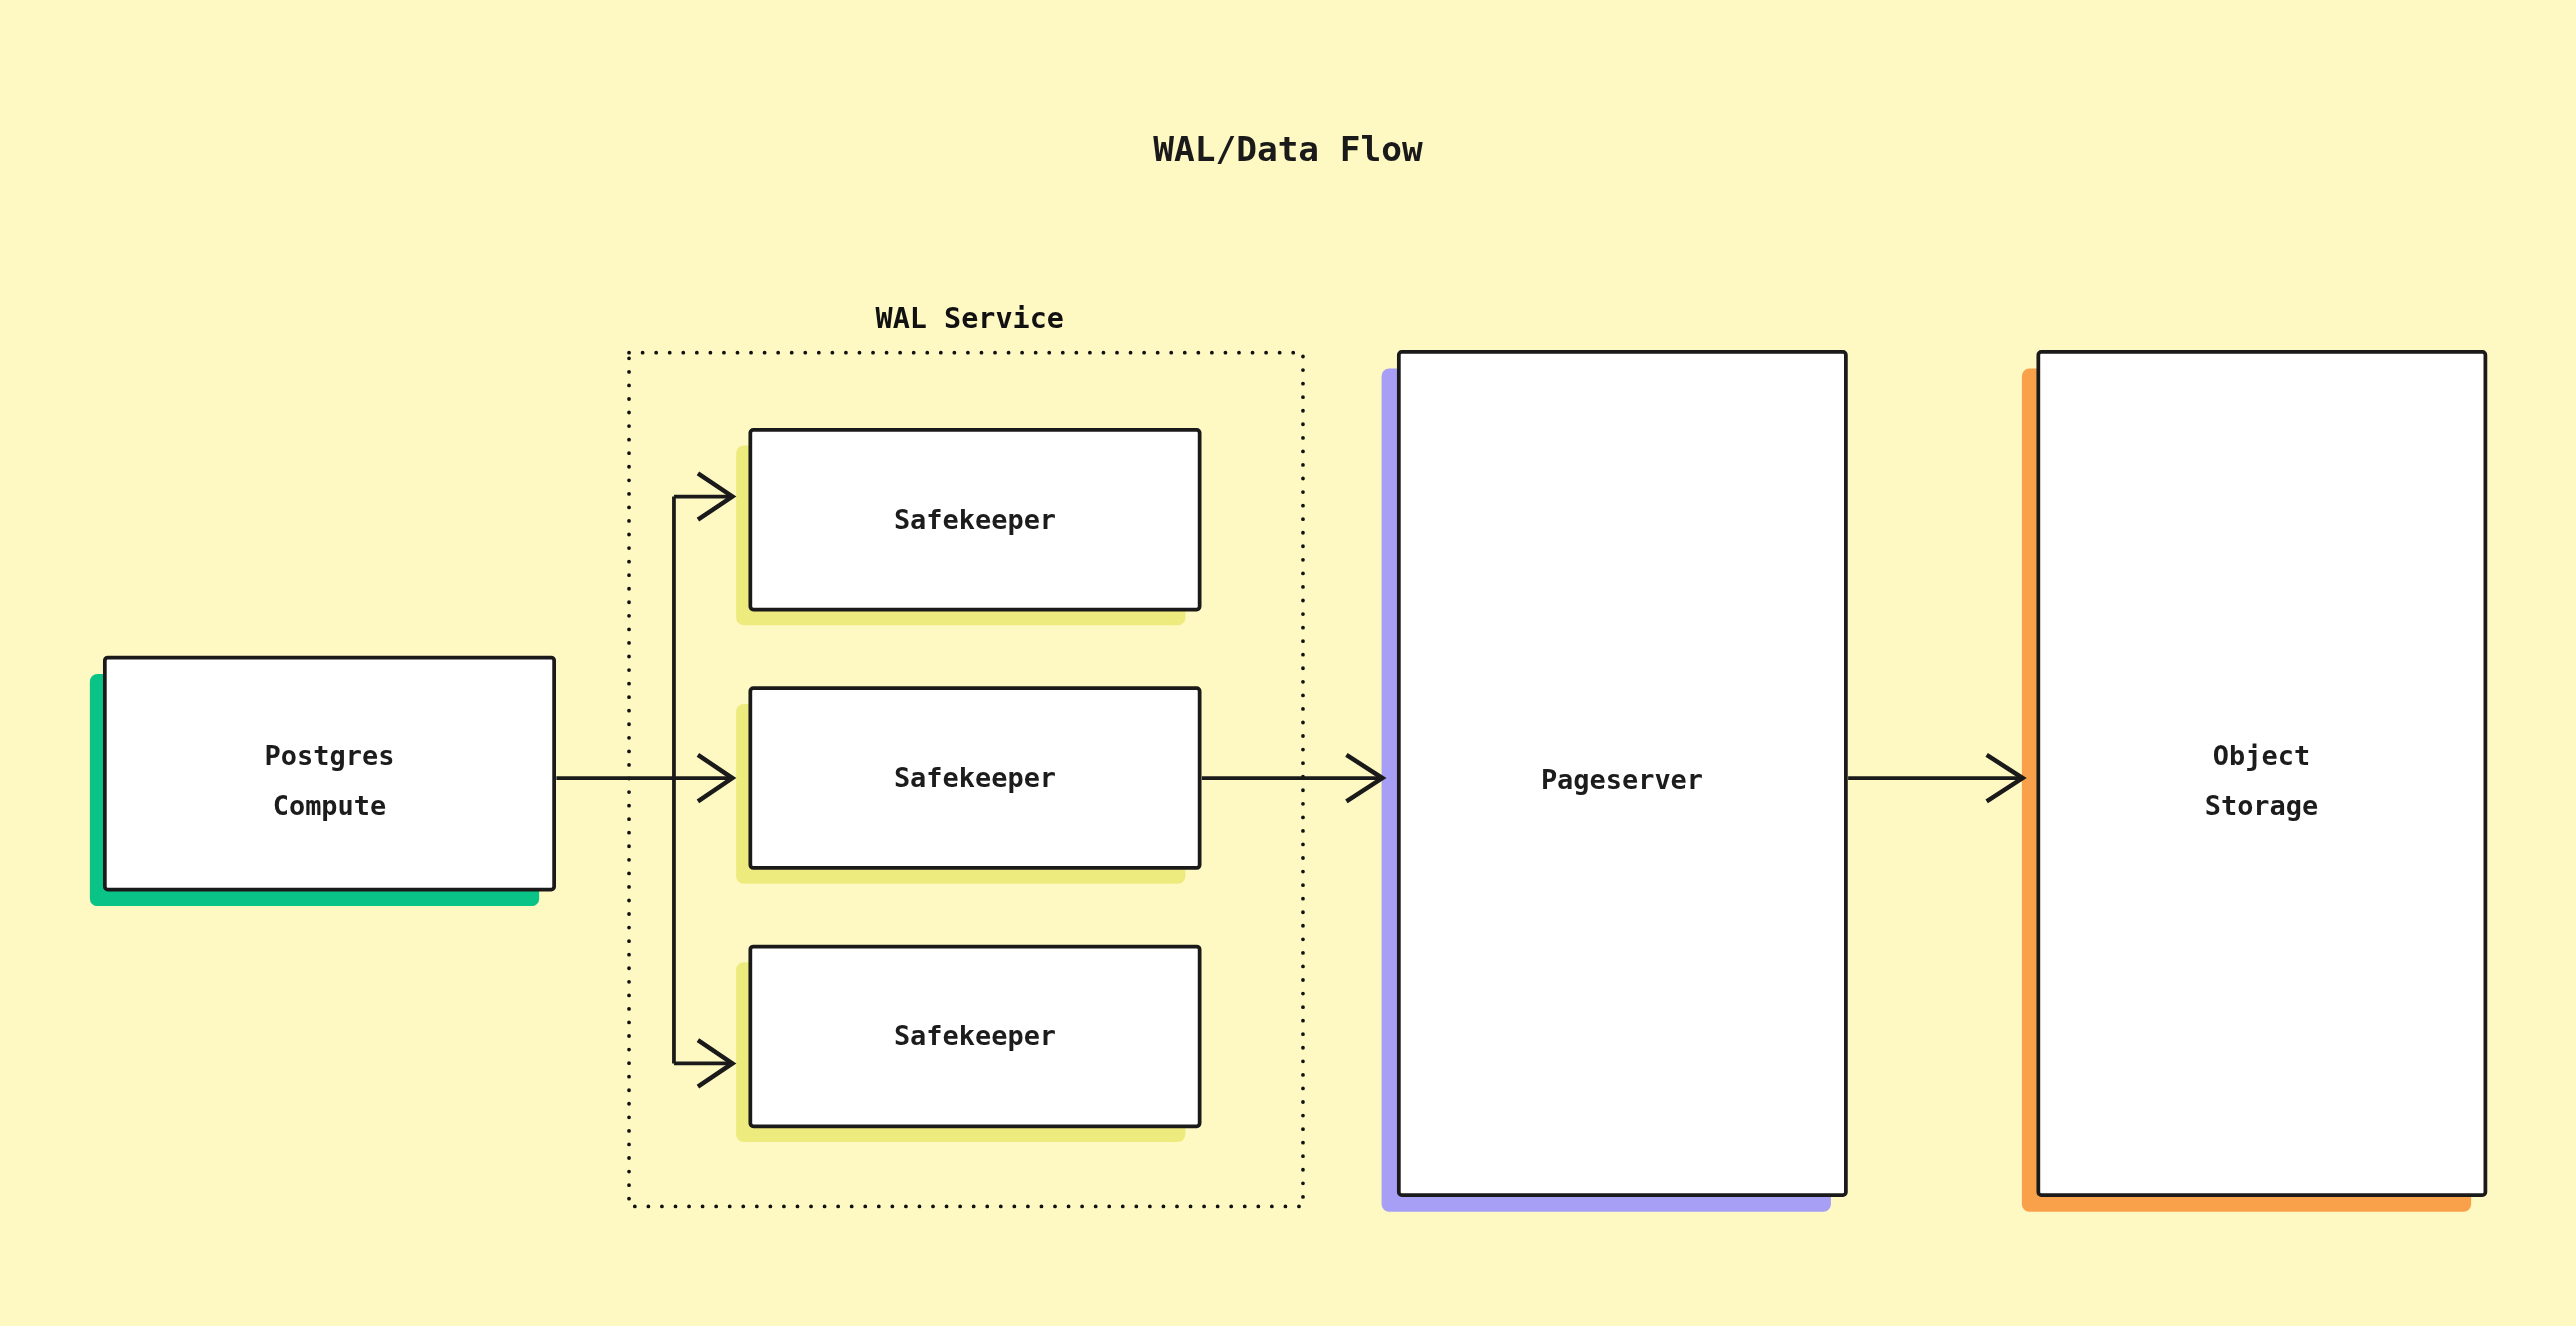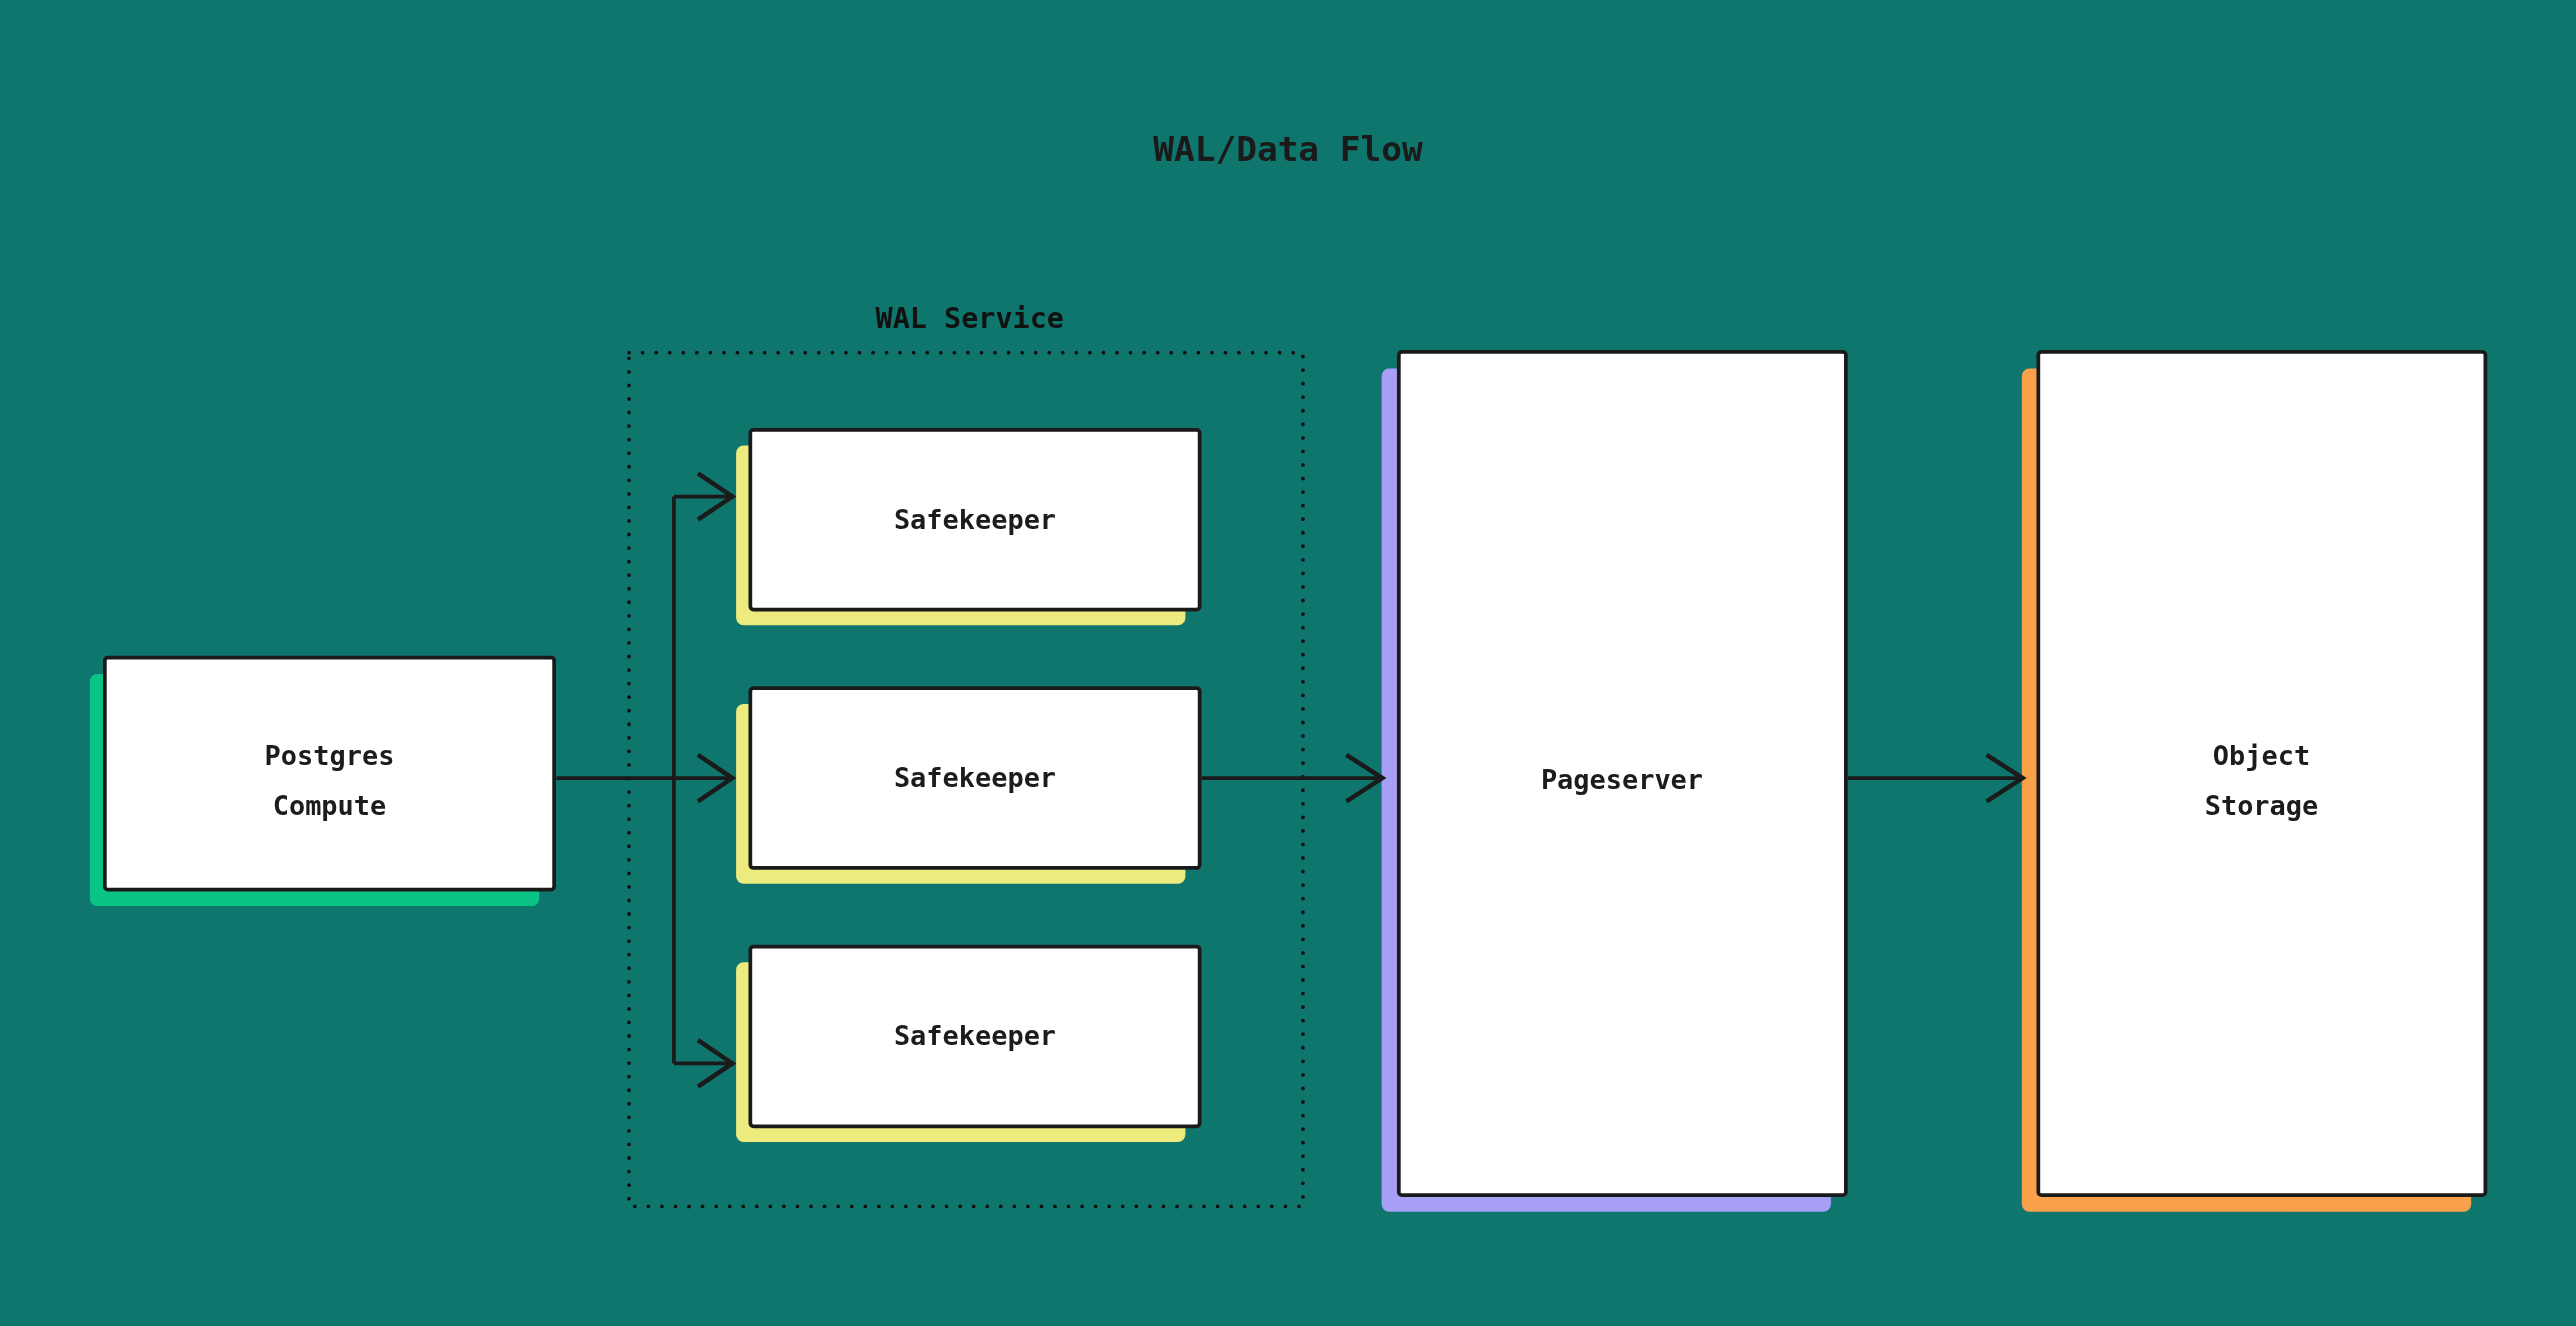--- a/index.html
+++ b/index.html
@@ -10,21 +10,21 @@
   body {
     width: 2576px;
     height: 1327px;
     font-family: "DejaVu Sans Mono", "Liberation Mono", monospace;
     overflow: hidden;
   }
   #diagram-root {
     position: relative;
     width: 2576px;
     height: 1327px;
-    background: #0f766e;
+    background: #fef9c3;
   }
   svg#diagram-canvas {
     position: absolute;
     top: 0;
     left: 0;
     width: 2576px;
     height: 1327px;
     display: block;
   }
   .diagram-title {

